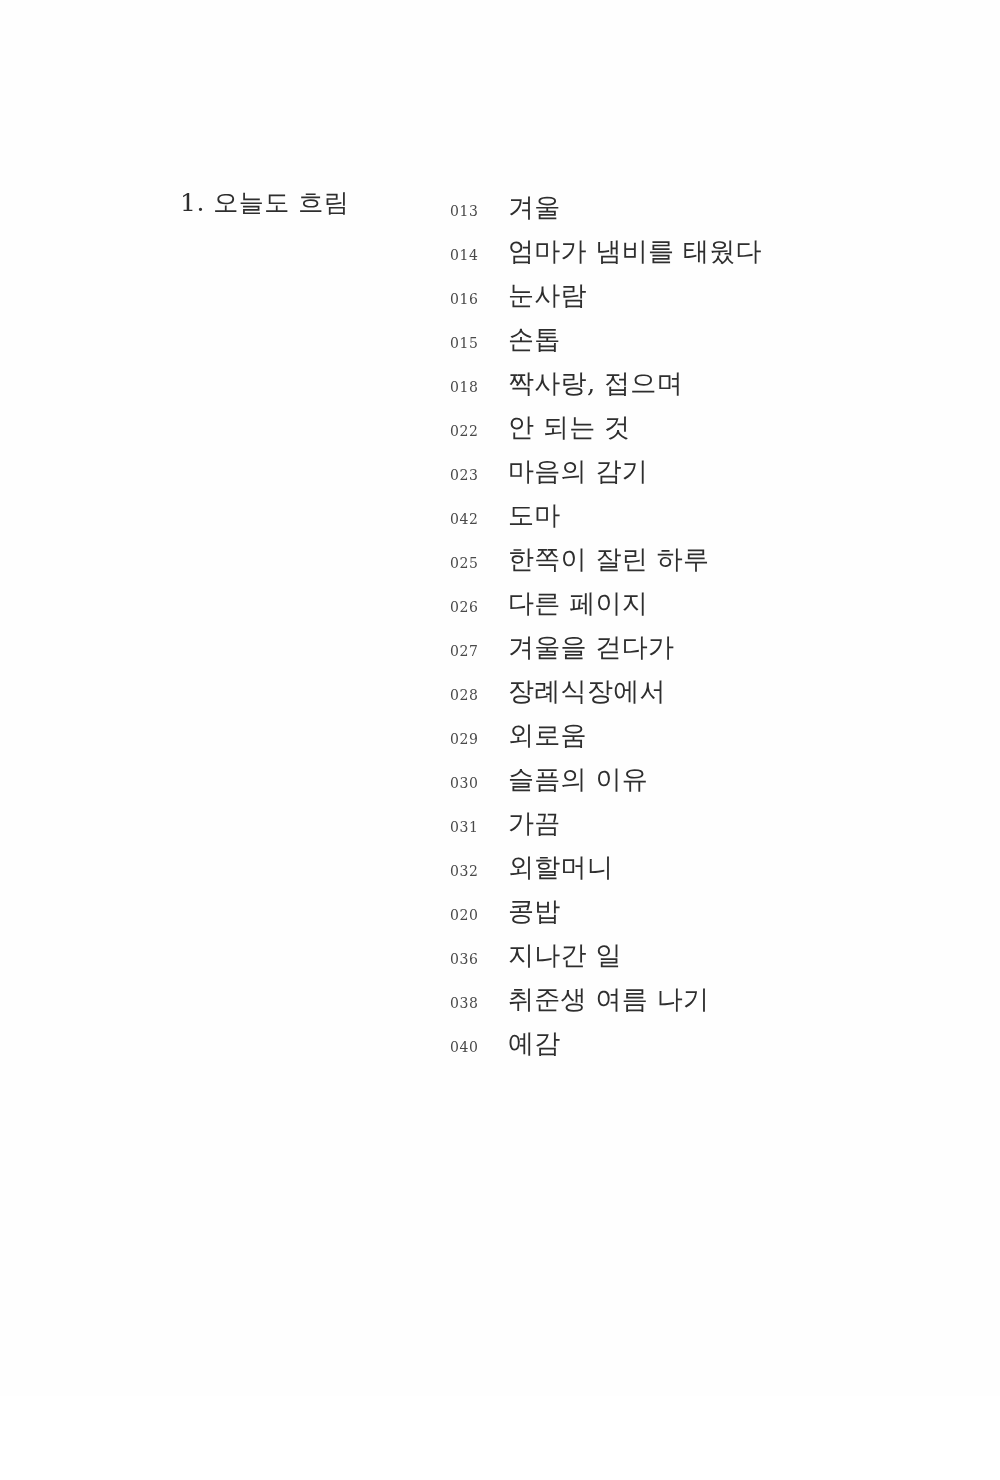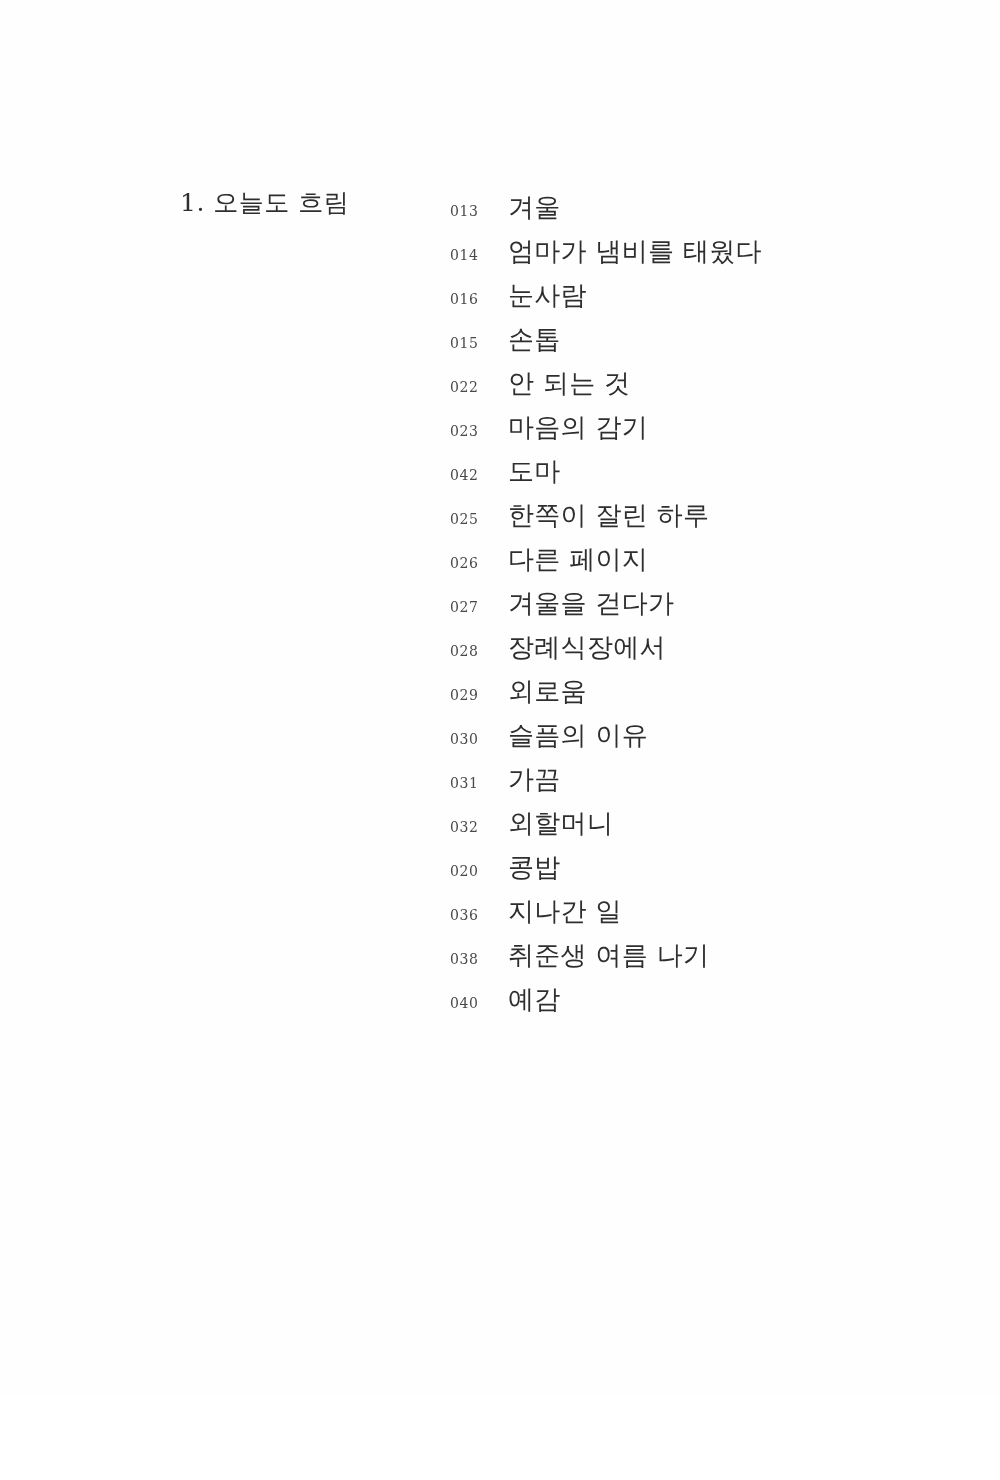--- a/index.html
+++ b/index.html
@@ -87,20 +87,24 @@
       </div>
       <div class="entry">
         <span class="entry-page">016</span>
         <span class="entry-title">눈사람</span>
       </div>
       <div class="entry">
         <span class="entry-page">015</span>
         <span class="entry-title">손톱</span>
       </div>
       <div class="entry">
+        <span class="entry-page">018</span>
+        <span class="entry-title">짝사랑, 접으며</span>
+      </div>
+      <div class="entry">
         <span class="entry-page">022</span>
         <span class="entry-title">안 되는 것</span>
       </div>
       <div class="entry">
         <span class="entry-page">023</span>
         <span class="entry-title">마음의 감기</span>
       </div>
       <div class="entry">
         <span class="entry-page">042</span>
         <span class="entry-title">도마</span>

